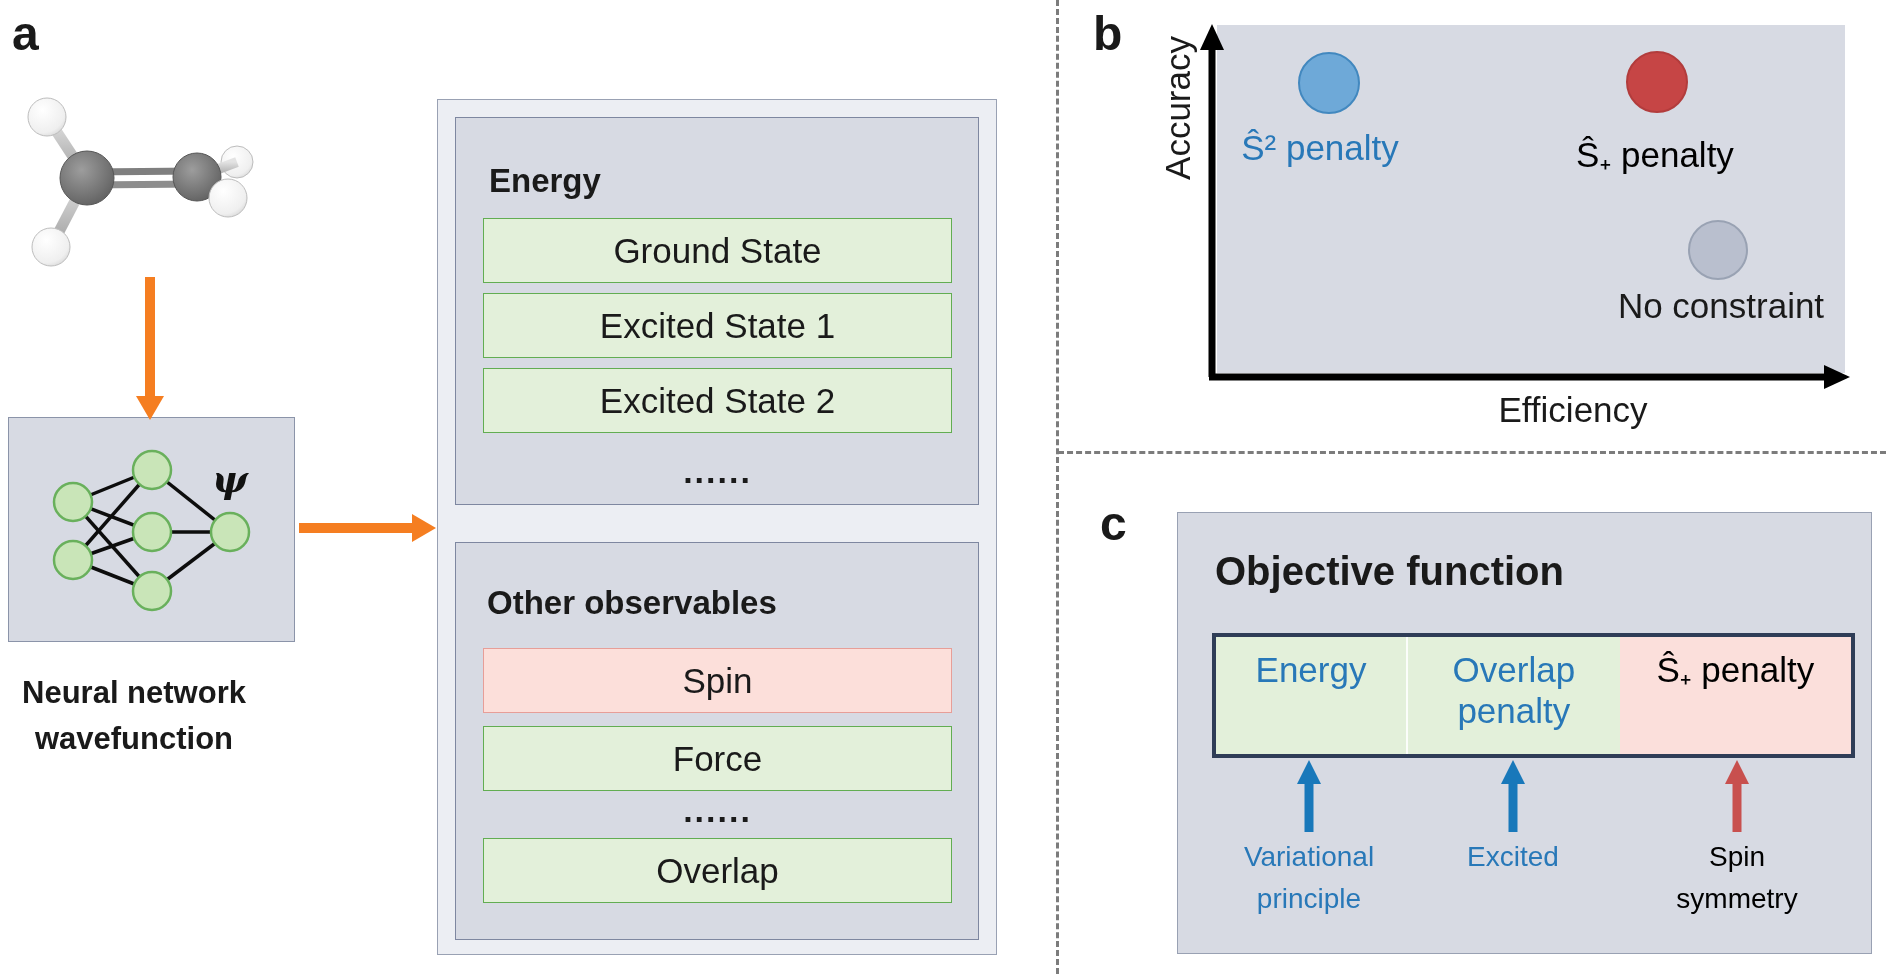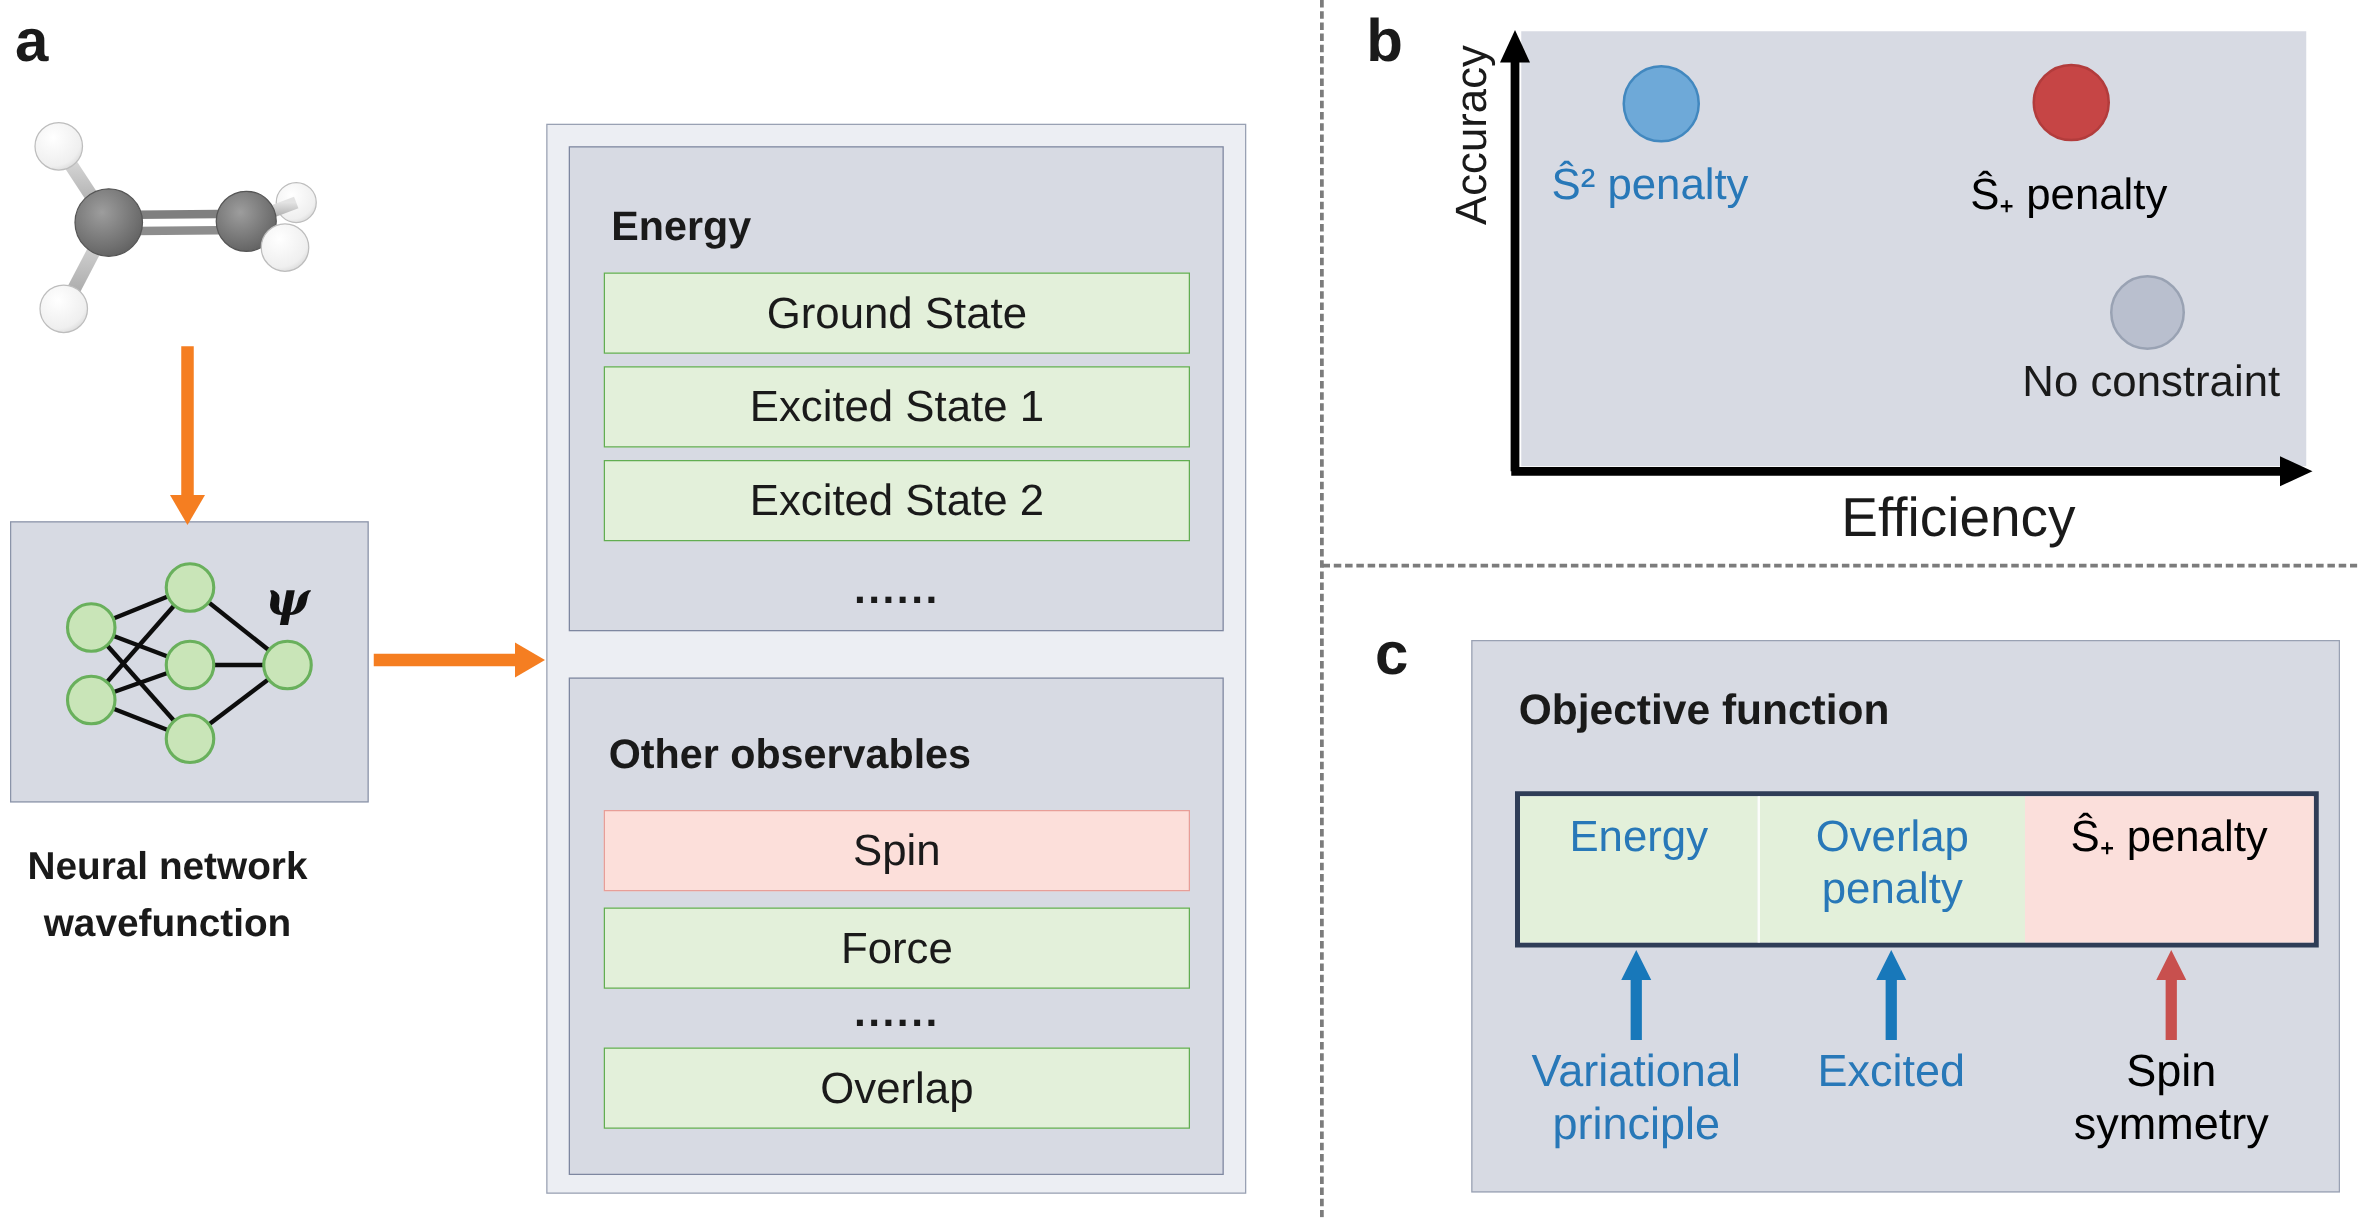--- a/index.html
+++ b/index.html
@@ -29,31 +29,31 @@
   
   .plot-bg{left:1217px;top:25px;width:628px;height:348px;background:#d7dae3;}
   .dot{border-radius:50%;box-sizing:border-box;}
   .dot-blue{left:1298px;top:52px;width:62px;height:62px;background:#6ea9d8;border:2px solid #4288bf;}
   .dot-red{left:1626px;top:51px;width:62px;height:62px;background:#c64545;border:2px solid #b23c3c;}
   .dot-gray{left:1688px;top:220px;width:60px;height:60px;background:#b9bfce;border:2px solid #99a2b3;}
   .b-label{font-size:35px;text-align:center;}
   .blue-text{color:#2878b8;}
   .red-text{color:#000000;}
   .accuracy{left:1098px;top:88px;width:160px;text-align:center;font-size:35px;transform:rotate(-90deg);}
-  .efficiency{left:1473px;top:390px;width:200px;text-align:left;font-size:44px;}
+  .efficiency{left:1473px;top:390px;width:200px;text-align:center;font-size:35px;}
   
   .c-box{left:1177px;top:512px;width:695px;height:442px;background:#d7dae3;border:1.5px solid #99a1b3;box-sizing:border-box;}
-  .c-title{left:1215px;top:549px;font-size:34px;font-weight:700;}
+  .c-title{left:1215px;top:549px;font-size:40px;font-weight:700;}
   .navy-box{left:1212px;top:633px;width:643px;height:125px;border:4px solid #2f3d57;box-sizing:border-box;display:flex;}
   .seg{display:flex;flex-direction:column;align-items:center;justify-content:flex-start;
        padding-top:12px;font-size:35px;line-height:41px;box-sizing:border-box;}
   .seg-1{flex:193 0 0;background:#e3f0da;}
   .seg-2{flex:215 0 0;background:#e3f0da;border-left:2px solid rgba(255,255,255,0.85);}
   .seg-3{flex:235 0 0;background:#fbdfdb;}
-  .c-ann{top:836px;width:240px;text-align:center;font-size:36px;line-height:42px;}
+  .c-ann{top:836px;width:240px;text-align:center;font-size:28px;line-height:42px;}
   .c-ann span{display:block;}
   svg{display:block;}
   .overlay{left:0;top:0;pointer-events:none;}
 </style>
 </head>
 <body>
 
 <div class="canvas">
 
   <div class="abs divider-v"></div>

